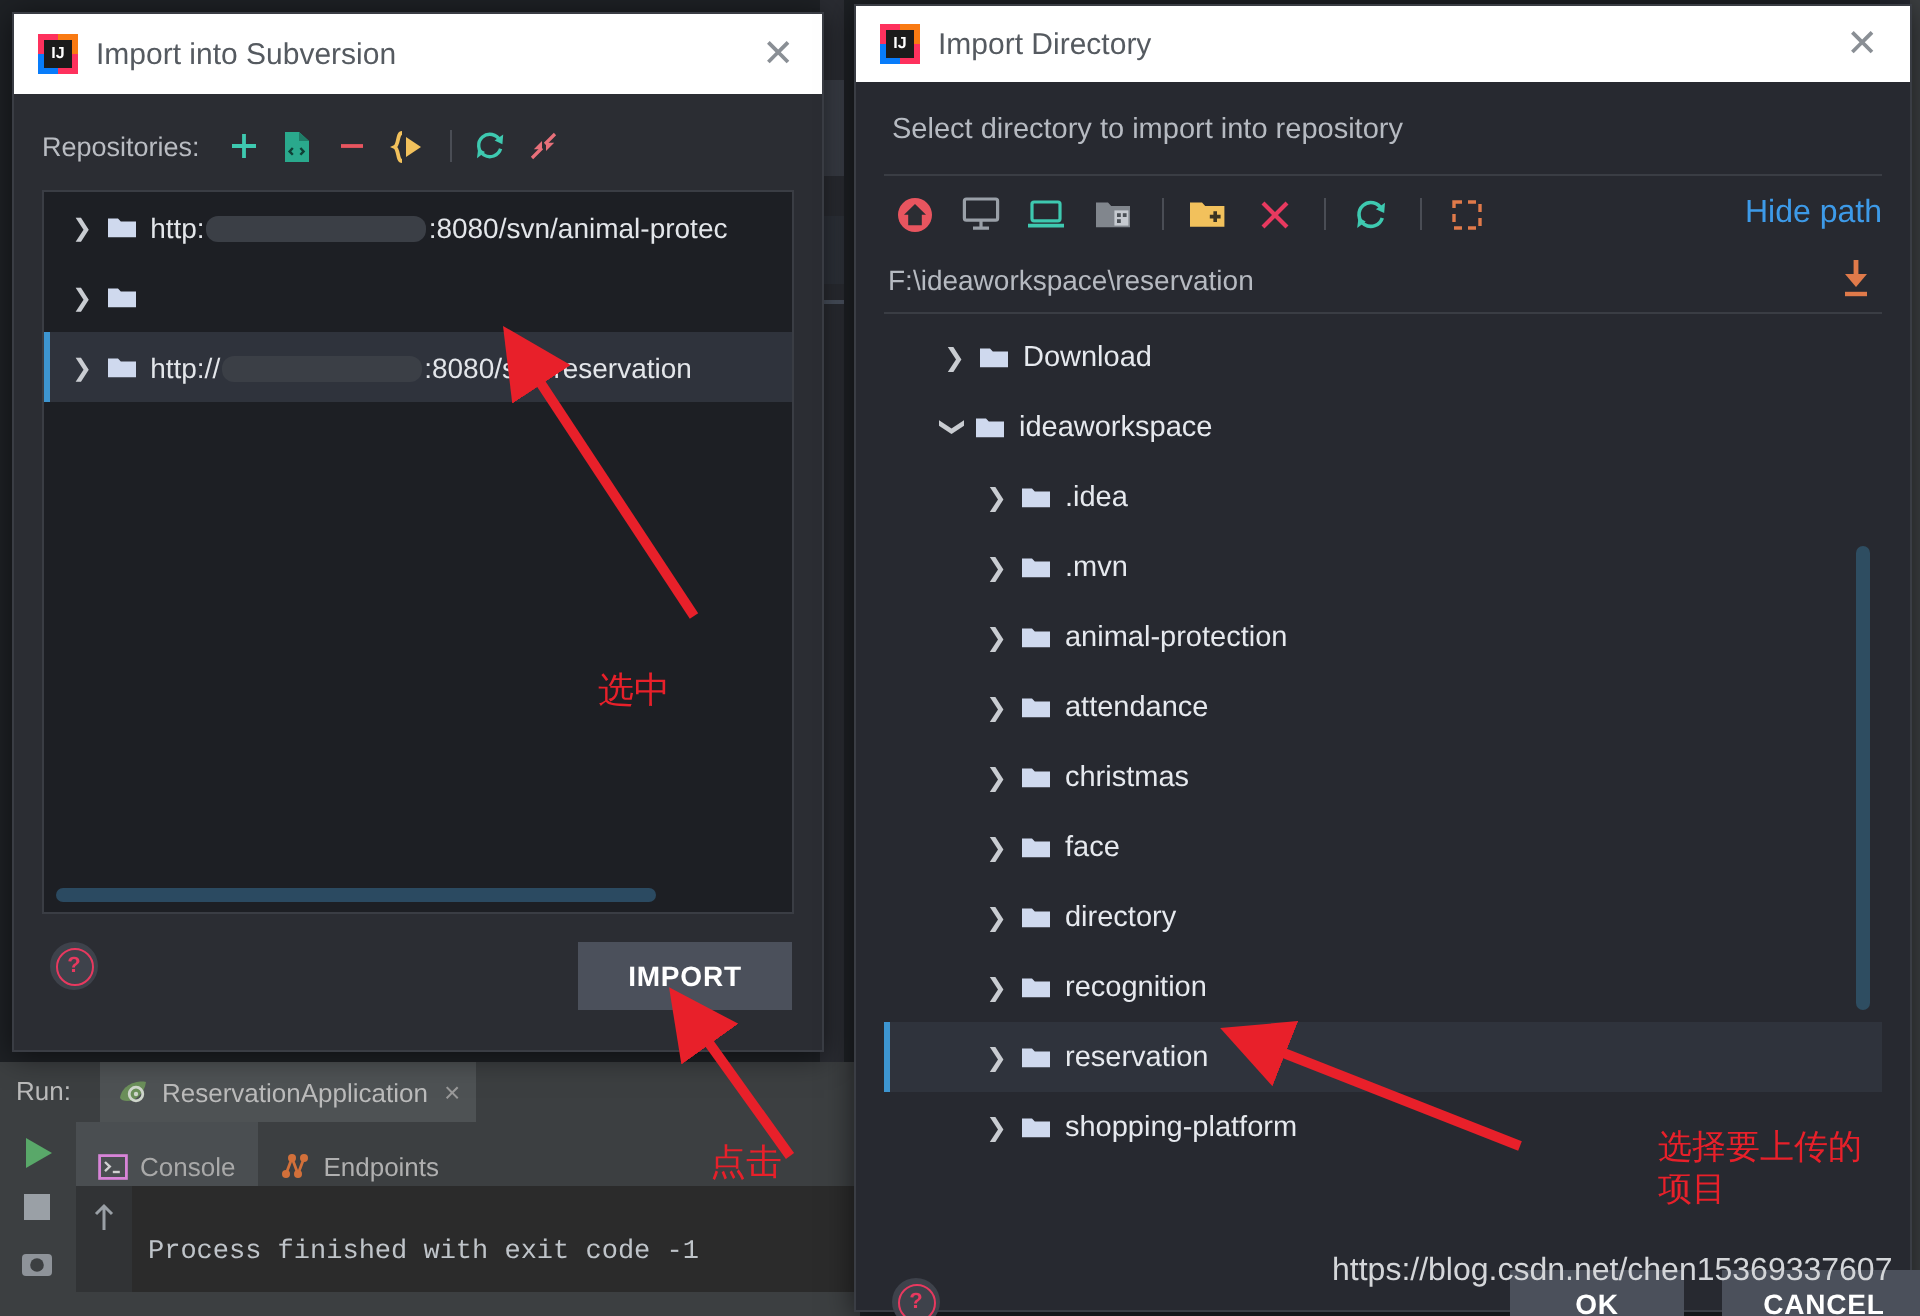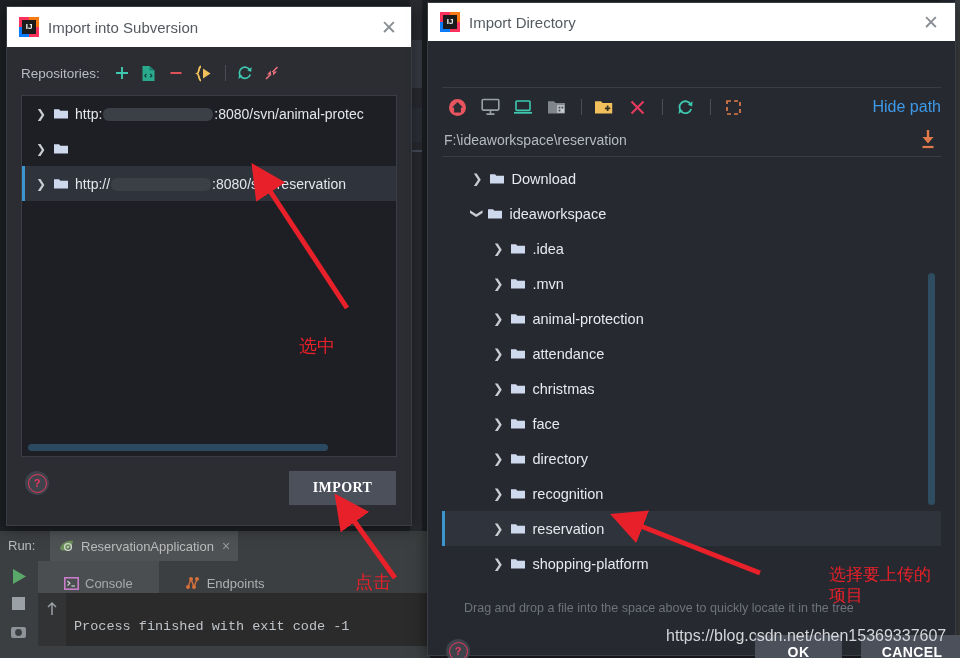--- a/index.html
+++ b/index.html
@@ -20,21 +20,21 @@
   
   #run-panel{position:absolute;left:0;top:531px;width:430px;height:127px;background:#3c3f41;}
   #run-tabrow{position:absolute;left:0;top:0;width:430px;height:30px;background:#3c3f41;}
   #run-label{position:absolute;left:8px;top:7px;font-size:13px;color:#bbbbbb;}
   #run-tab{position:absolute;left:50px;top:0px;height:30px;background:#4e5254;display:flex;align-items:center;padding:0 8px;}
   #run-tab .rt-name{font-size:13px;color:#bbbbbb;margin-left:6px;}
   #run-tab .rt-close{font-size:14px;color:#9a9a9a;margin-left:8px;}
   #run-body{position:absolute;left:0;top:30px;width:430px;height:97px;background:#3c3f41;}
   #run-gutter{position:absolute;left:0;top:0;width:38px;height:97px;background:#3c3f41;}
   #run-subtabs{position:absolute;left:38px;top:0;height:44px;display:flex;}
-  .run-subtab{height:44px;display:flex;align-items:center;padding:0 26px;font-size:13px;color:#b0b0b0;}
+  .run-subtab{height:44px;display:flex;align-items:center;padding:0 11px;font-size:13px;color:#b0b0b0;}
   .run-subtab.active{background:#4a4e51;color:#a9a9a9;}
   #console-out{position:absolute;left:38px;top:32px;width:392px;height:53px;background:#2b2b2b;}
   #console-gutter{position:absolute;left:0;top:0;width:28px;height:53px;background:#313335;}
   #console-text{position:absolute;left:36px;top:26px;font-family:"Liberation Mono","DejaVu Sans Mono",monospace;font-size:13.5px;color:#bfc4c9;white-space:nowrap;}
 
   
   .dialog{position:absolute;box-shadow:0 2px 14px rgba(0,0,0,.55);}
   .dlg-title{background:#ffffff;display:flex;align-items:center;height:100%;}
   .dlg-title .t-text{font-size:15px;color:#555a60;margin-left:9px;}
   .dlg-close{position:absolute;font-size:19px;color:#8a8f95;line-height:1;cursor:default;}
@@ -51,21 +51,21 @@
   .tb-sep{width:1px;height:16px;background:#4a4d55;margin:0 7px;}
   #repo-list{position:absolute;left:14px;top:48px;width:374px;height:360px;background:#1d1f24;border:1px solid #3a3d44;overflow:hidden;}
   .repo-row{position:relative;height:35px;display:flex;align-items:center;padding-left:14px;white-space:nowrap;}
   .repo-row.selected{background:#2f333c;}
   .repo-row.selected:before{content:"";position:absolute;left:0;top:0;bottom:0;width:3px;background:#3d95d0;}
   .chev{color:#c9ccd1;font-size:12px;margin-right:8px;font-weight:bold;}
   .folder-ico{width:14px;height:11px;margin-right:7px;flex:0 0 auto;}
   .repo-txt{font-size:14px;color:#e3e6ea;}
   .redact{display:inline-block;height:13px;background:#3b3f46;border-radius:6px;vertical-align:-2px;margin:0 1px;}
   #repo-hscroll{position:absolute;left:6px;bottom:5px;width:300px;height:7px;border-radius:4px;background:#2b4a61;}
-  #import-btn{position:absolute;left:282px;top:424px;width:107px;height:34px;background:#4b505b;display:flex;align-items:center;justify-content:center;font-family:Liberation Serif, serif;}
+  #import-btn{position:absolute;left:282px;top:424px;width:107px;height:34px;background:#4b505b;display:flex;align-items:center;justify-content:center;}
   #import-btn span{font-size:14px;font-weight:bold;color:#ffffff;letter-spacing:.4px;}
   .help-ico{width:24px;height:24px;border-radius:50%;background:#3e424b;display:flex;align-items:center;justify-content:center;}
   .help-ico .ring{width:17px;height:17px;border:1.6px solid #e8395f;border-radius:50%;display:flex;align-items:center;justify-content:center;color:#e8395f;font-size:11px;font-weight:bold;}
 
   
   #dlg-right{left:427px;top:2px;width:527px;height:652px;background:#2b2d33;border:1px solid #3a3d44;}
   #dlg-right .titlebar{position:absolute;left:0;top:0;width:527px;height:38px;background:#fff;}
   #dlg-right-body{position:absolute;left:0;top:38px;width:527px;height:614px;background:#272930;}
   #rd-subtitle{position:absolute;left:18px;top:16px;font-size:14.5px;color:#b6bac1;}
   #rd-divider{position:absolute;left:14px;top:46px;width:499px;height:1px;background:#3a3d44;}
@@ -274,20 +274,21 @@
         <span class="q" style="left:0;top:10px;background:#087cfa;"></span>
         <span class="q" style="left:10px;top:10px;background:#fe315d;"></span>
         <span style="position:absolute;left:3px;top:3px;width:14px;height:14px;background:#1b1b1b;display:block;color:#fff;font-size:8px;font-weight:bold;text-align:center;line-height:14px;">IJ</span>
       </span>
       <span class="t-text">Import Directory</span>
     </div>
     <span class="dlg-close" style="right:16px;top:10px;">✕</span>
   </div>
 
   <div id="dlg-right-body">
+    <div id="rd-subtitle">Select directory to import into repository</div>
     <div id="rd-divider"></div>
 
     <div id="rd-toolbar">
       <span class="tb-btn" style="width:30px;height:26px;">
         <svg width="19" height="19" viewBox="0 0 19 19" xmlns="http://www.w3.org/2000/svg">
           <circle cx="9.5" cy="9.5" r="8.5" fill="#e8555f"></circle>
           <path d="M9.5 4 L15 9.4 h-2.1 v5.2 h-6.8 V9.4 H4 Z" fill="#2b2d33"></path>
         </svg>
       </span>
       <span class="tb-btn" style="width:30px;height:26px;">
@@ -433,21 +434,20 @@
       <div class="tree-row" style="padding-left:51px;">
         <span class="tchev">❯</span>
         <svg class="folder-ico" viewBox="0 0 14 11" xmlns="http://www.w3.org/2000/svg">
             <path d="M0 1.3 h5 l1.4 1.5 h7.6 v7.8 h-14 z" fill="#cfd9ee"></path>
           </svg>
         <span class="tname">shopping-platform</span>
       </div>
       <div id="rd-vscroll"></div>
     </div>
 
-    <div id="rd-hint">Drag and drop a file into the space above to quickly locate it in the tree</div>
 
     <div id="rd-help">
       <span class="help-ico">
           <span class="ring">?</span>
         </span>
     </div>
 
     <div id="rd-buttons">
       <div class="dlg-btn">
         <span>OK</span>

